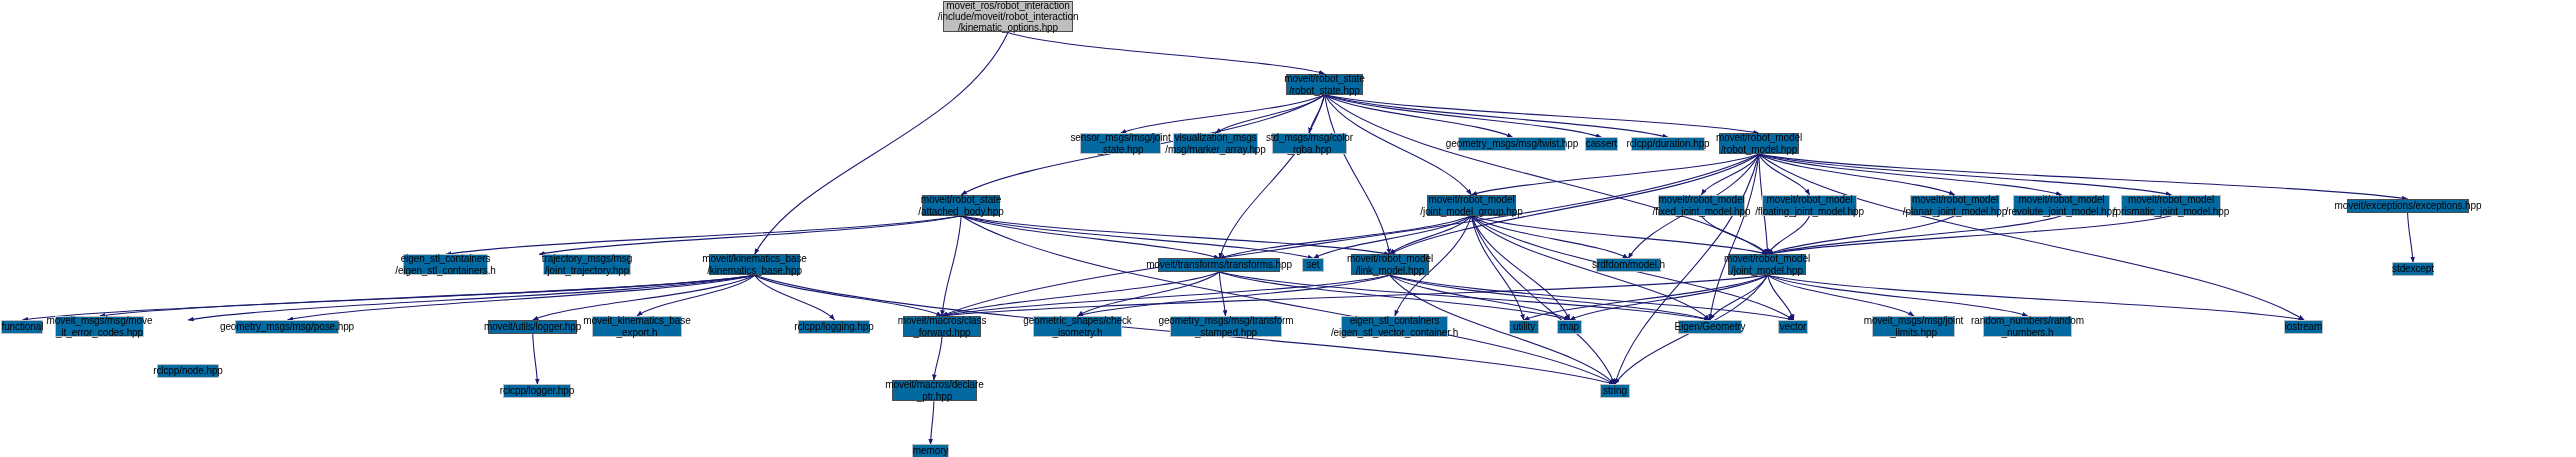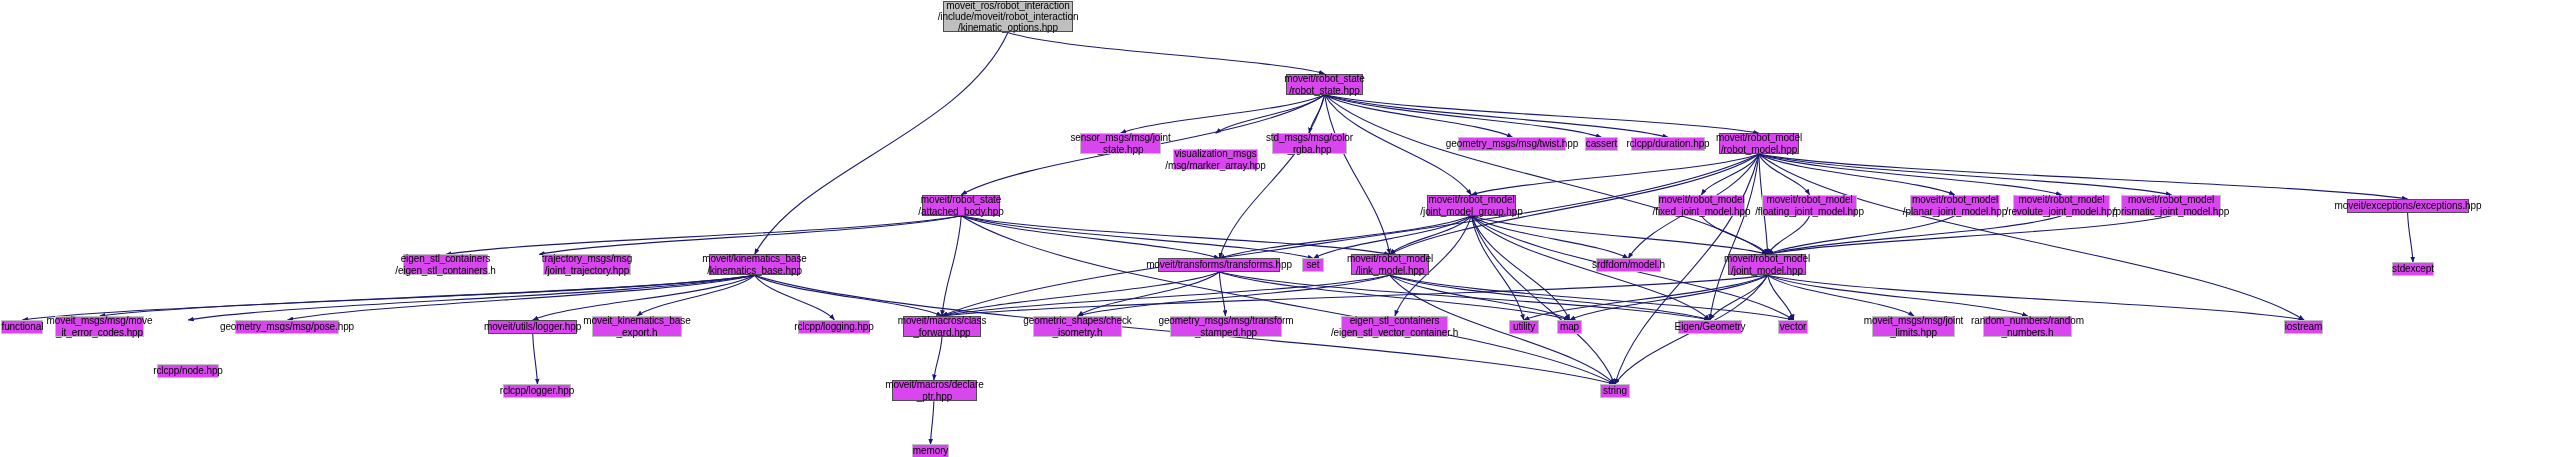--- a/index.html
+++ b/index.html
@@ -24,21 +24,21 @@
     height: 458px;
     pointer-events: none;
   }
   .node {
     position: absolute;
     box-sizing: border-box;
     display: flex;
     align-items: center;
     justify-content: center;
     text-align: center;
-    background: #d946ef;
+    background: #0369a1;
     border: 0.7px solid #c0c0c0;
     color: #000000;
     font-size: 10px;
     line-height: 1.12;
     white-space: pre;
     letter-spacing: -0.1px;
     z-index: 5;
   }
   .node.solid {
     border: 1.4px solid #4d4d4d;
@@ -150,21 +150,21 @@
       </g>
   </svg>
   <div id="nodes">
       <div class="node root" style="left: 943px; top: 1.4px; width: 130px; height: 31px;"><span class="node-label">moveit_ros/robot_interaction
 /include/moveit/robot_interaction
 /kinematic_options.hpp</span></div>
       <div class="node solid" style="left: 1286px; top: 74px; width: 77px; height: 21px;"><span class="node-label">moveit/robot_state
 /robot_state.hpp</span></div>
       <div class="node " style="left: 1080px; top: 133px; width: 81px; height: 21px;"><span class="node-label">sensor_msgs/msg/joint
 _state.hpp</span></div>
-      <div class="node " style="left: 1173px; top: 133px; width: 85px; height: 21px; margin-top: 16px;"><span class="node-label">visualization_msgs
+      <div class="node " style="left: 1173px; top: 133px; width: 85px; height: 21px;"><span class="node-label">visualization_msgs
 /msg/marker_array.hpp</span></div>
       <div class="node " style="left: 1272px; top: 133px; width: 75px; height: 21px;"><span class="node-label">std_msgs/msg/color
 _rgba.hpp</span></div>
       <div class="node " style="left: 1458px; top: 137px; width: 108px; height: 13.5px;"><span class="node-label">geometry_msgs/msg/twist.hpp</span></div>
       <div class="node " style="left: 1585px; top: 137px; width: 33px; height: 13.5px;"><span class="node-label">cassert</span></div>
       <div class="node " style="left: 1631px; top: 137px; width: 74px; height: 13.5px;"><span class="node-label">rclcpp/duration.hpp</span></div>
       <div class="node solid" style="left: 1719px; top: 133px; width: 80px; height: 21px;"><span class="node-label">moveit/robot_model
 /robot_model.hpp</span></div>
       <div class="node solid" style="left: 922px; top: 195px; width: 78px; height: 21px;"><span class="node-label">moveit/robot_state
 /attached_body.hpp</span></div>

